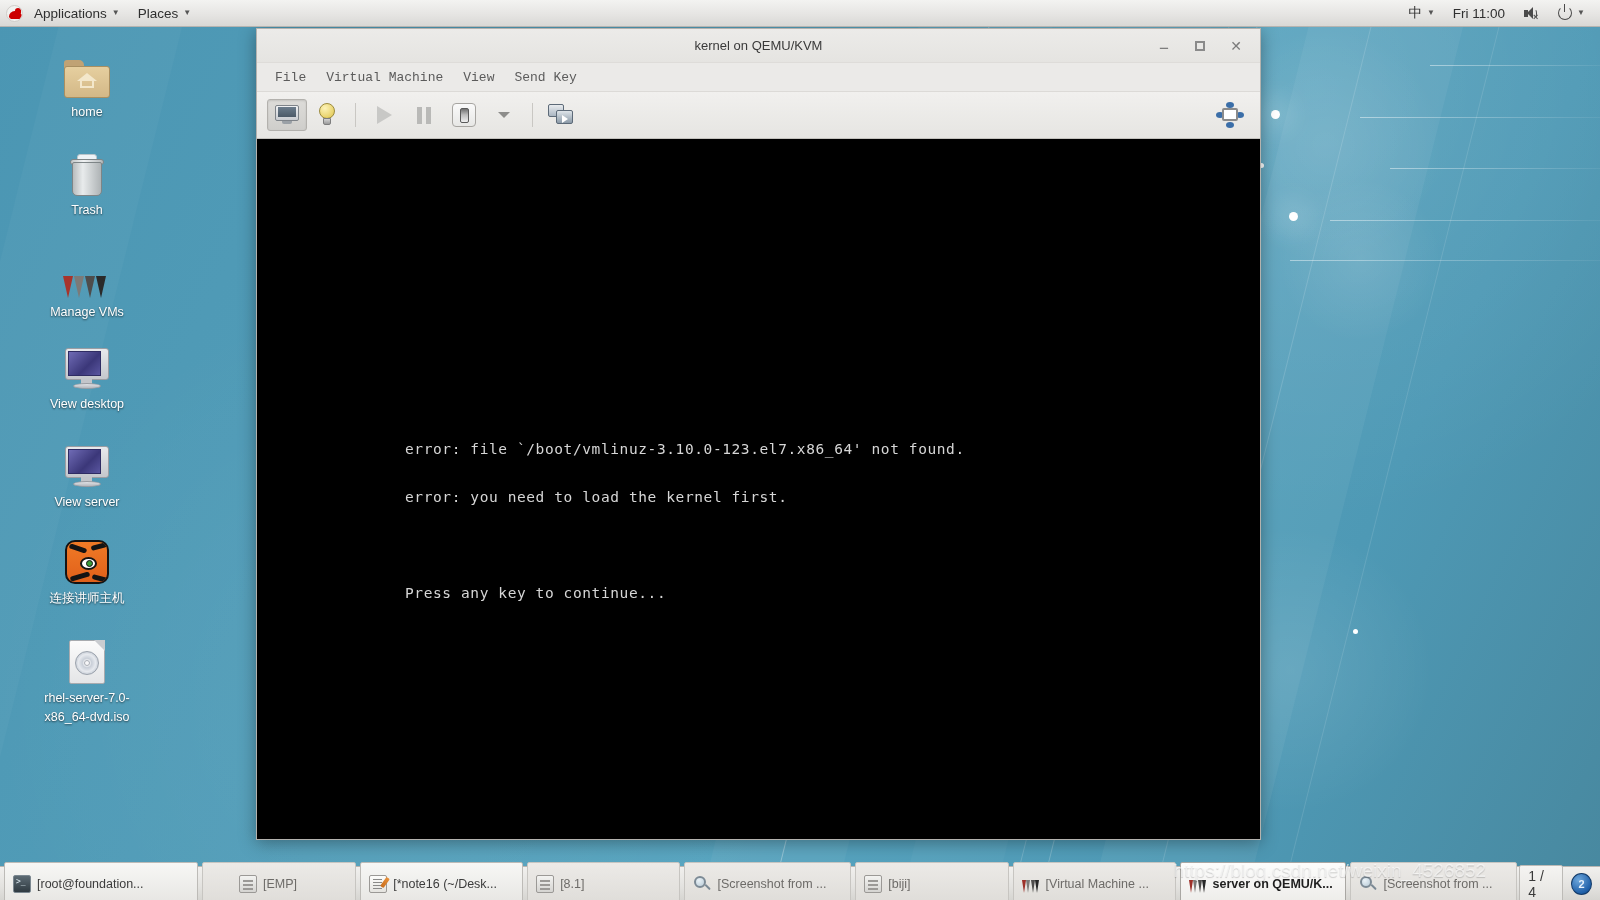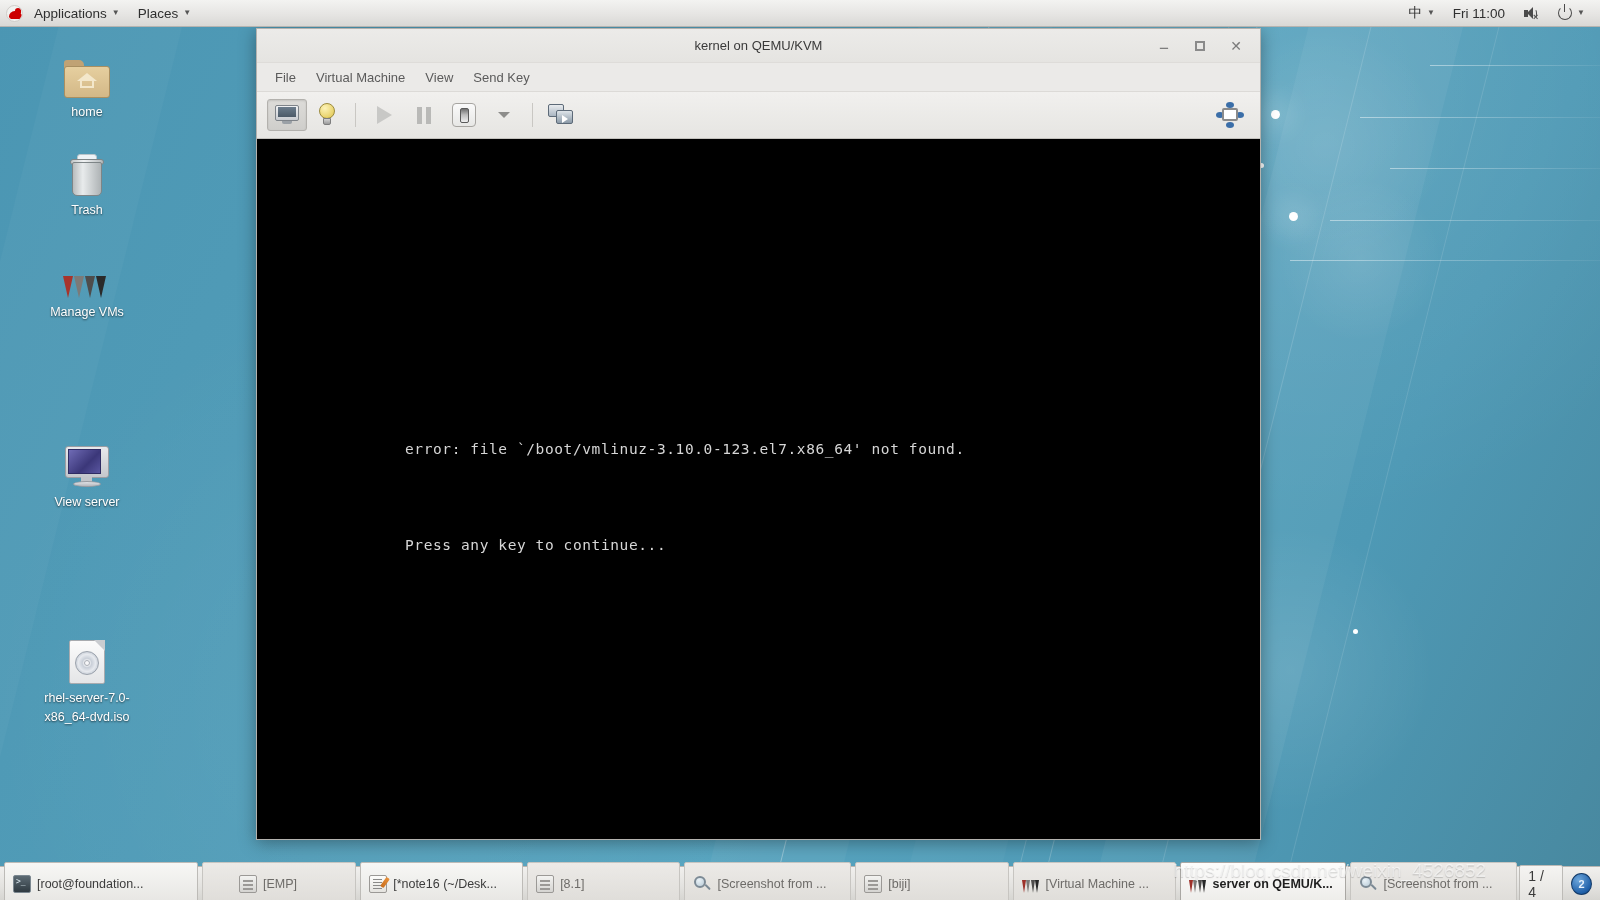--- a/index.html
+++ b/index.html
@@ -292,21 +292,21 @@
   }
   .wb-min { font-size: 17px; margin-top: 6px; }
   .wb-max .sq { width: 10px; height: 10px; border: 2px solid #8a8a8a; }
 
   #vm-menubar {
     height: 28px; display: flex; align-items: center;
     padding-left: 8px;
     background: #ebeae8;
     font-size: 13px; color: #5b5b5b;
   }
-  .menu-item { padding: 4px 10px; }
+  .menu-item { padding: 4px 10px; font-family: Liberation Mono, monospace; }
 
   #vm-toolbar {
     height: 48px;
     background: linear-gradient(to bottom, #f1f0ee, #e6e5e2);
     border-top: 1px solid #dcdad7;
     border-bottom: 1px solid #c3c1bd;
     display: flex; align-items: center;
     padding: 0 10px;
   }
   .tb-btn {
@@ -625,33 +625,57 @@
       <span class="ic-vm">
           <span class="v1"></span>
           <span class="v2"></span>
           <span class="v3"></span>
           <span class="v4"></span>
         </span>
     </span>
     <span class="label">Manage VMs</span>
   </div>
 
+  <div class="desk-icon" style="left:31px; top:340px;">
+    <span class="glyph">
+      <span class="ic-monitor">
+          <span class="frame"></span>
+          <span class="scr"></span>
+          <span class="stand"></span>
+          <span class="base"></span>
+        </span>
+    </span>
+    <span class="label">View desktop</span>
+  </div>
 
   <div class="desk-icon" style="left:31px; top:438px;">
     <span class="glyph">
       <span class="ic-monitor">
           <span class="frame"></span>
           <span class="scr"></span>
           <span class="stand"></span>
           <span class="base"></span>
         </span>
     </span>
     <span class="label">View server</span>
   </div>
 
+  <div class="desk-icon" style="left:31px; top:534px;">
+    <span class="glyph">
+      <span class="ic-tiger">
+        <span class="stripe s1"></span>
+          <span class="stripe s2"></span>
+        <span class="stripe s3"></span>
+          <span class="stripe s4"></span>
+        <span class="eyeball"></span>
+          <span class="pupil"></span>
+      </span>
+    </span>
+    <span class="label">连接讲师主机</span>
+  </div>
 
   <div class="desk-icon" style="left:31px; top:634px;">
     <span class="glyph">
       <span class="ic-iso">
           <span class="page"></span>
           <span class="fold"></span>
           <span class="disc"></span>
           <span class="hole"></span>
         </span>
     </span>
@@ -737,20 +761,21 @@
             <span class="nub n-b"></span>
           <span class="nub n-l"></span>
             <span class="nub n-r"></span>
           <span class="fs-win"></span>
         </span>
       </div>
     </div>
 
     <div id="vm-console">
       <div>error: file `/boot/vmlinuz-3.10.0-123.el7.x86_64' not found.</div>
+      <div>error: you need to load the kernel first.</div>
       <div class="blank"></div>
       <div>Press any key to continue...</div>
     </div>
   </div>
 
   <div id="taskbar">
 
     <div class="task-btn" style="width:200px;">
       <span class="t-ico t-term"></span>
       <span>[root@foundation...</span>

